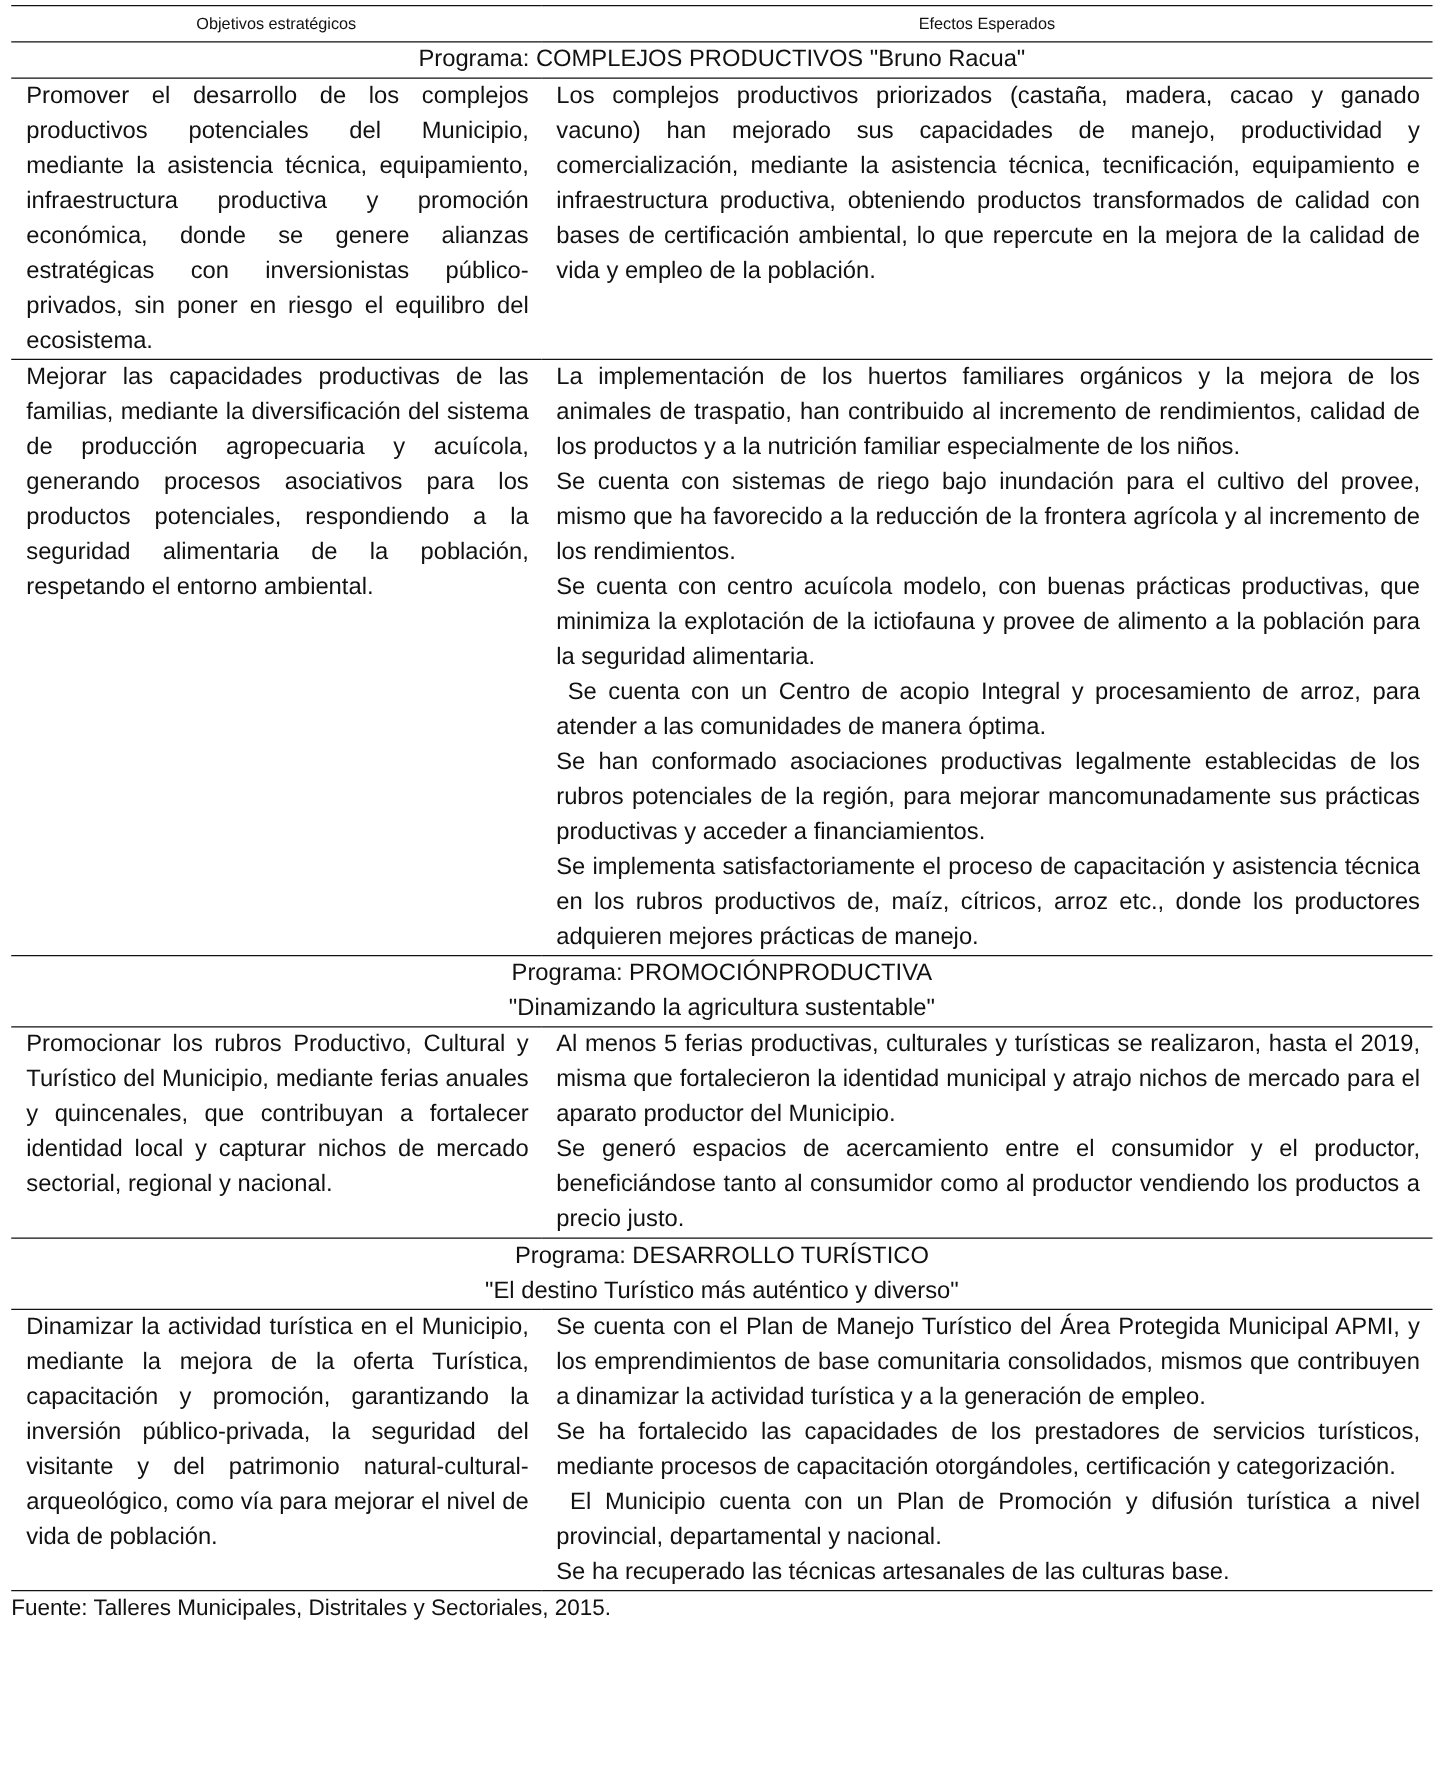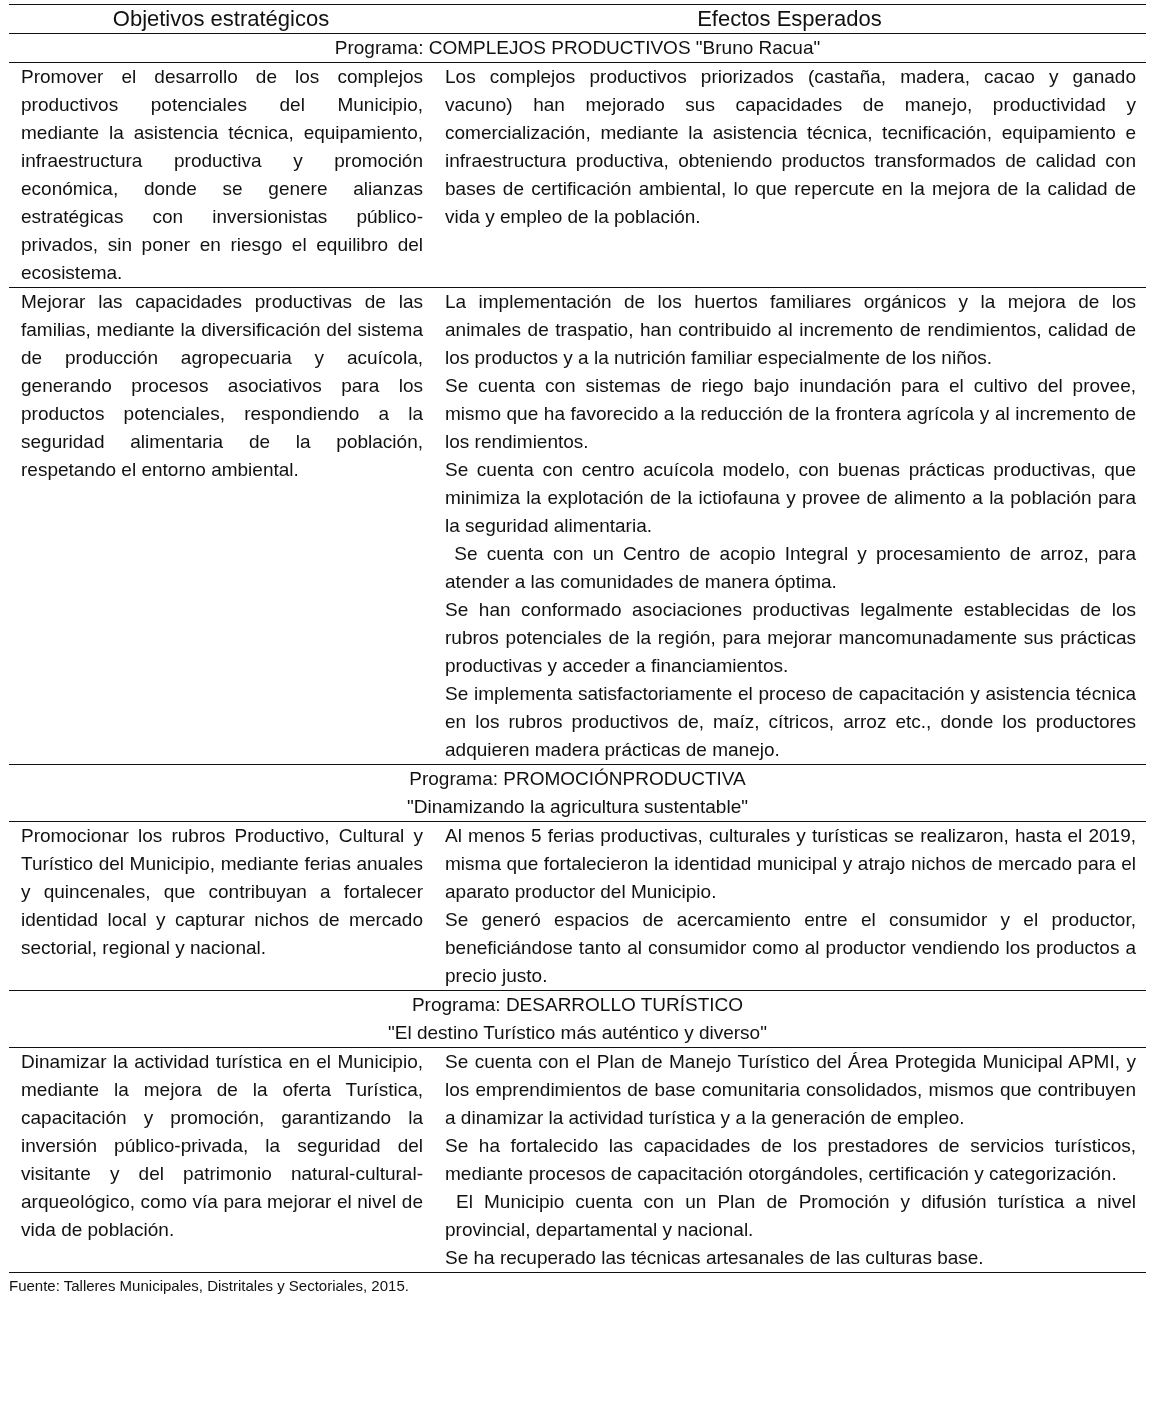--- a/index.html
+++ b/index.html
@@ -9,28 +9,28 @@
       color: #111;
       font-size: 19px;
       line-height: 28px;
     }
     .page { position: relative; padding: 4px 17px 0 9px; }
     .caption { font-size: 18.5px; line-height: 27px; margin: 0; }
     table { width: 1137px; border-collapse: collapse; table-layout: fixed; }
     col.c1 { width: 424px; }
     col.c2 { width: 713px; }
     th, td { padding: 0; vertical-align: top; }
-    tr.hdr th { font-weight: normal; border-top: 1.5px solid #111; border-bottom: 1.5px solid #111; height: 28px; font-size: 22px; }
+    tr.hdr th { font-weight: normal; border-top: 1.5px solid #111; border-bottom: 1.5px solid #111; height: 28px; font-size: 13px; }
     tr.prog td { text-align: center; border-bottom: 1.5px solid #111; font-size: 19px; }
     tr.prog td .pl { display:block; }
     tr.body td { border-bottom: 1.5px solid #111; }
     td.obj { padding: 0 10px 0 12px; text-align: justify; text-align-last: left; }
     td.eff { padding: 0 10px 0 12px; text-align: justify; margin-top: 42px; }
     .para { display:block; text-align: justify; }
-    .source { font-size: 15px; line-height: 26px; margin-top: 0; }
+    .source { font-size: 18px; line-height: 26px; margin-top: 0; }
   </style>
 </head>
 <body>
 
 <div class="page">
   <table>
     <colgroup>
         <col class="c1">
         <col class="c2">
       </colgroup>
@@ -55,21 +55,21 @@
       </tr>
 
       <tr class="body">
         <td class="obj">Mejorar las capacidades productivas de las familias, mediante la diversificación del sistema de producción agropecuaria y acuícola, generando procesos asociativos para los productos potenciales, respondiendo a la seguridad alimentaria de la población, respetando el entorno ambiental.</td>
         <td class="eff">
           <span class="para">La implementación de los huertos familiares orgánicos y la mejora de los animales de traspatio, han contribuido al incremento de rendimientos, calidad de los productos y a la nutrición familiar especialmente de los niños.</span>
           <span class="para">Se cuenta con sistemas de riego bajo inundación para el cultivo del provee, mismo que ha favorecido a la reducción de la frontera agrícola y al incremento de los rendimientos.</span>
           <span class="para">Se cuenta con centro acuícola modelo, con buenas prácticas productivas, que minimiza la explotación de la ictiofauna y provee de alimento a la población para la seguridad alimentaria.</span>
           <span class="para" style="white-space:pre-wrap"> Se cuenta con un Centro de acopio Integral y procesamiento de arroz, para atender a las comunidades de manera óptima.</span>
           <span class="para">Se han conformado asociaciones productivas legalmente establecidas de los rubros potenciales de la región, para mejorar mancomunadamente sus prácticas productivas y acceder a financiamientos.</span>
-          <span class="para">Se implementa satisfactoriamente el proceso de capacitación y asistencia técnica en los rubros productivos de, maíz, cítricos, arroz etc., donde los productores adquieren madera prácticas de manejo.</span>
+          <span class="para">Se implementa satisfactoriamente el proceso de capacitación y asistencia técnica en los rubros productivos de, maíz, cítricos, arroz etc., donde los productores adquieren mejores prácticas de manejo.</span>
         </td>
       </tr>
 
       <tr class="prog">
         <td colspan="2">
           <span class="pl">Programa: PROMOCIÓNPRODUCTIVA</span>
           <span class="pl">"Dinamizando la agricultura sustentable"</span>
         </td>
       </tr>
       <tr class="body">

